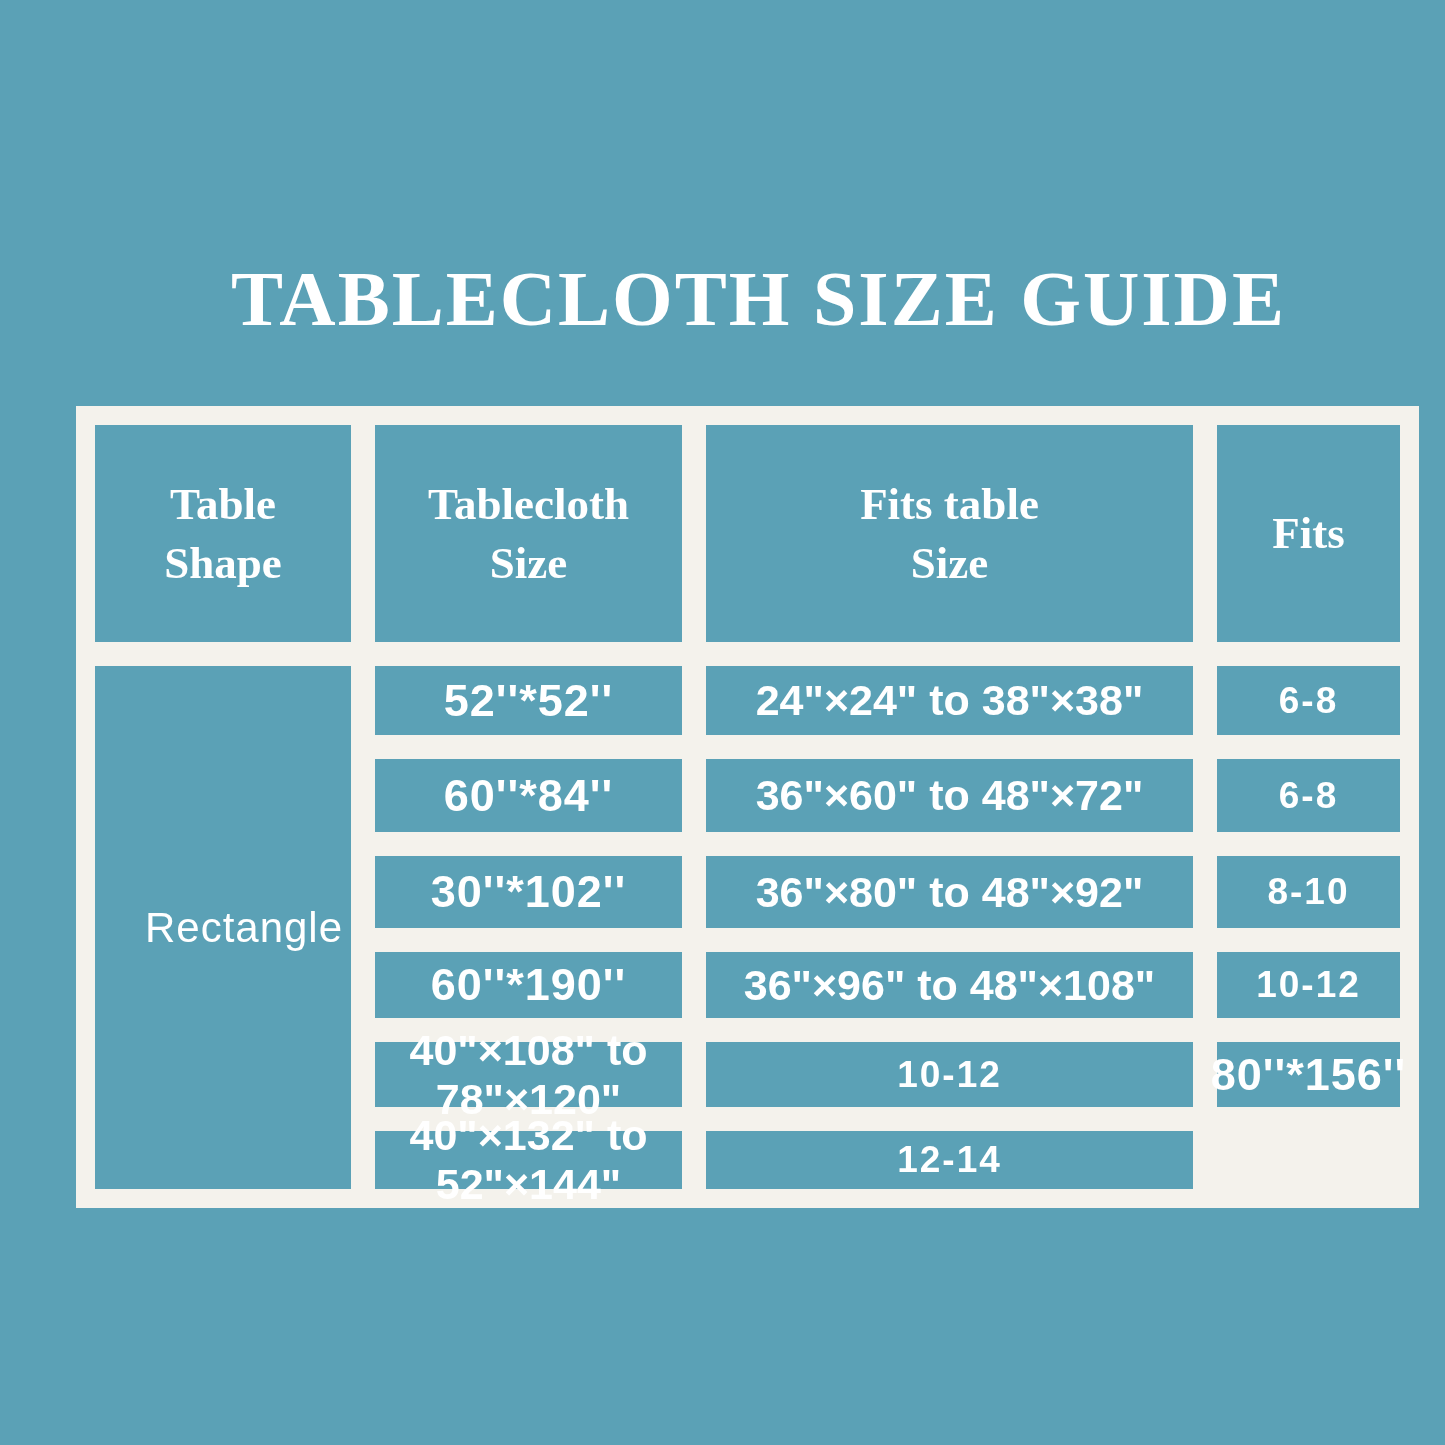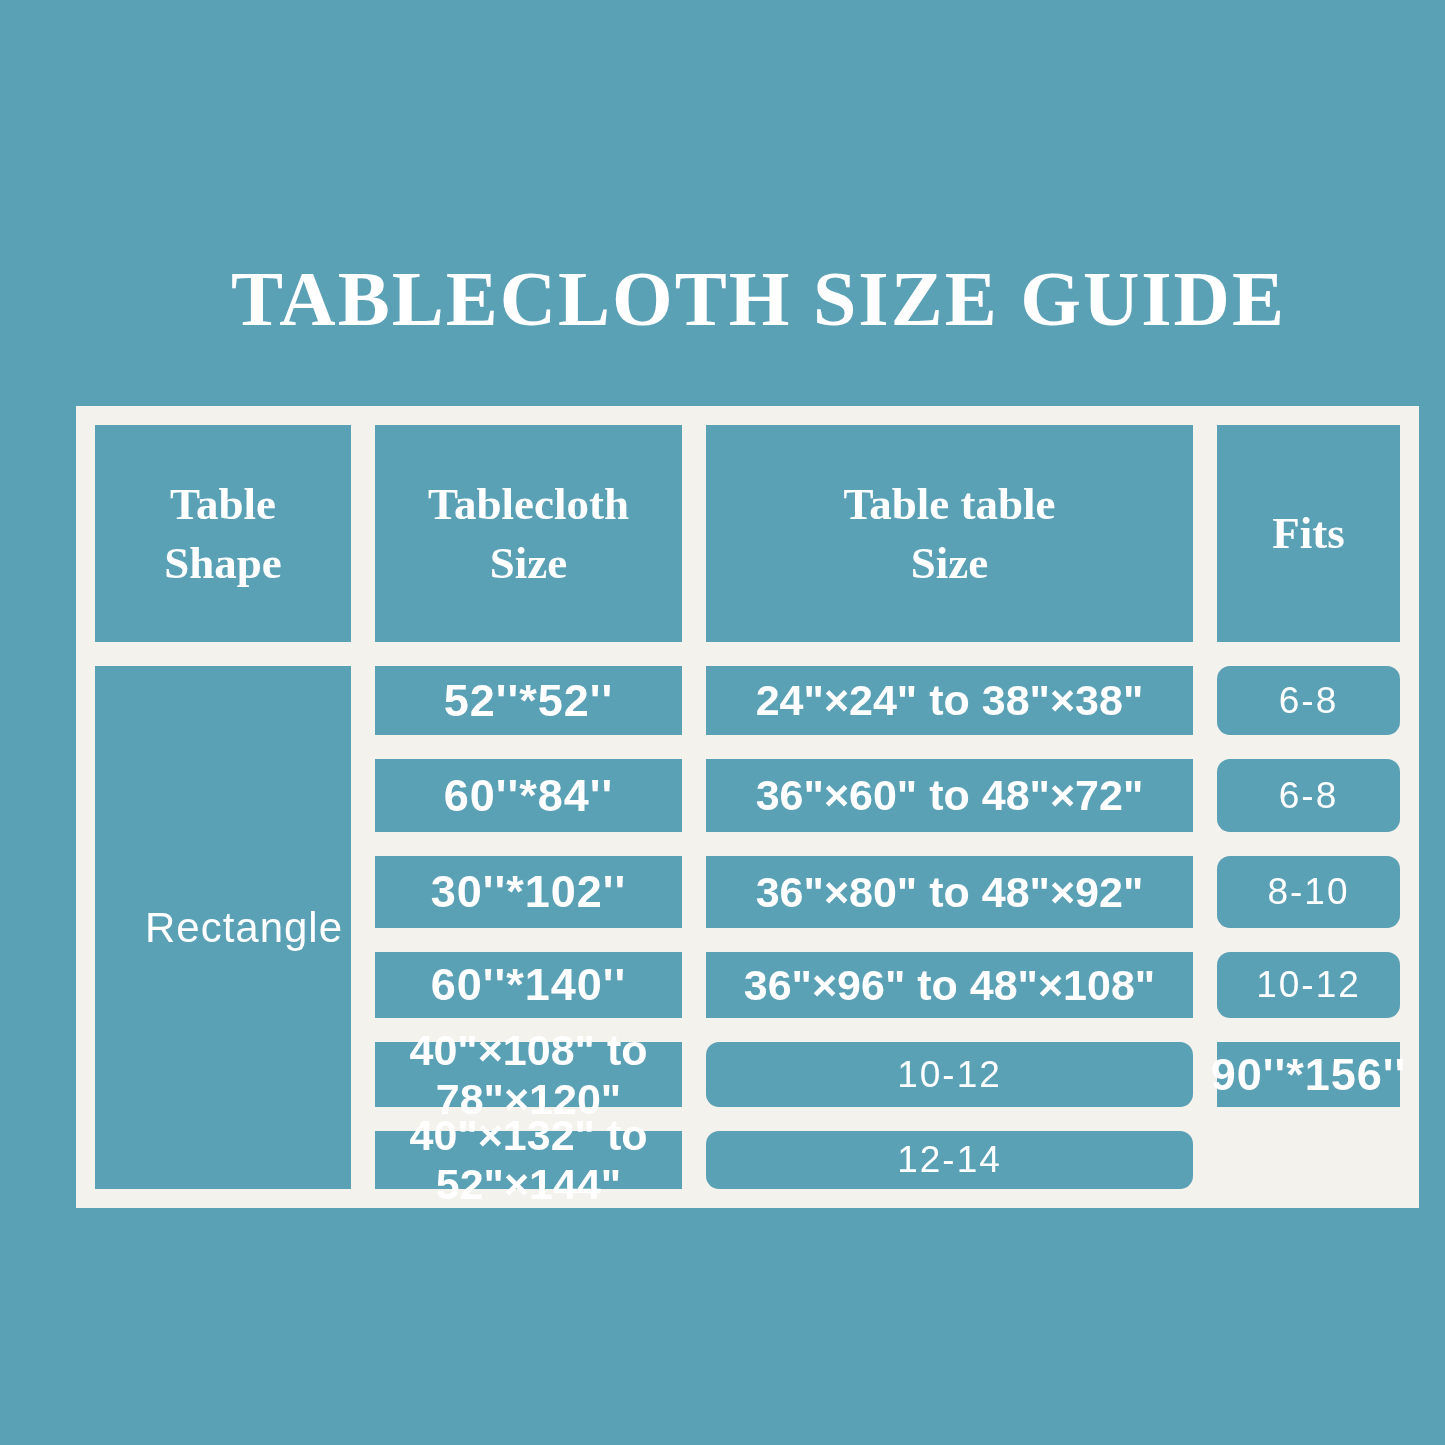--- a/index.html
+++ b/index.html
@@ -67,58 +67,57 @@
     font-weight:bold;
     font-size:45px;
     letter-spacing:1px;
     text-align:center;
   }
   .cell.fits{
     font-weight:bold;
     font-size:43px;
   }
   .cell.seats{
-    font-weight:normal;
+    font-weight:bold;
     font-size:37px;
     letter-spacing:2px;
-    border-radius:13px;
   }
 </style>
 </head>
 <body>
 
 <h1 class="page-title">TABLECLOTH SIZE GUIDE</h1>
 
 <div class="size-table">
 
   <div class="cell header">Table
 Shape</div>
   <div class="cell header">Tablecloth
 Size</div>
-  <div class="cell header">Table table
+  <div class="cell header">Fits table
 Size</div>
   <div class="cell header">Fits</div>
 
   <div class="cell shape">Rectangle</div>
 
   <div class="cell size">52''*52''</div>
   <div class="cell fits">24"×24" to 38"×38"</div>
   <div class="cell seats">6-8</div>
 
   <div class="cell size">60''*84''</div>
   <div class="cell fits">36"×60" to 48"×72"</div>
   <div class="cell seats">6-8</div>
 
   <div class="cell size">30''*102''</div>
   <div class="cell fits">36"×80" to 48"×92"</div>
   <div class="cell seats">8-10</div>
 
-  <div class="cell size">60''*140''</div>
+  <div class="cell size">60''*190''</div>
   <div class="cell fits">36"×96" to 48"×108"</div>
   <div class="cell seats">10-12</div>
 
   <div class="cell fits">40"×108" to 78"×120"</div>
   <div class="cell seats">10-12</div>
 
-  <div class="cell size">90''*156''</div>
+  <div class="cell size">80''*156''</div>
   <div class="cell fits">40"×132" to 52"×144"</div>
   <div class="cell seats">12-14</div>
 </div>
 
 </body></html>

